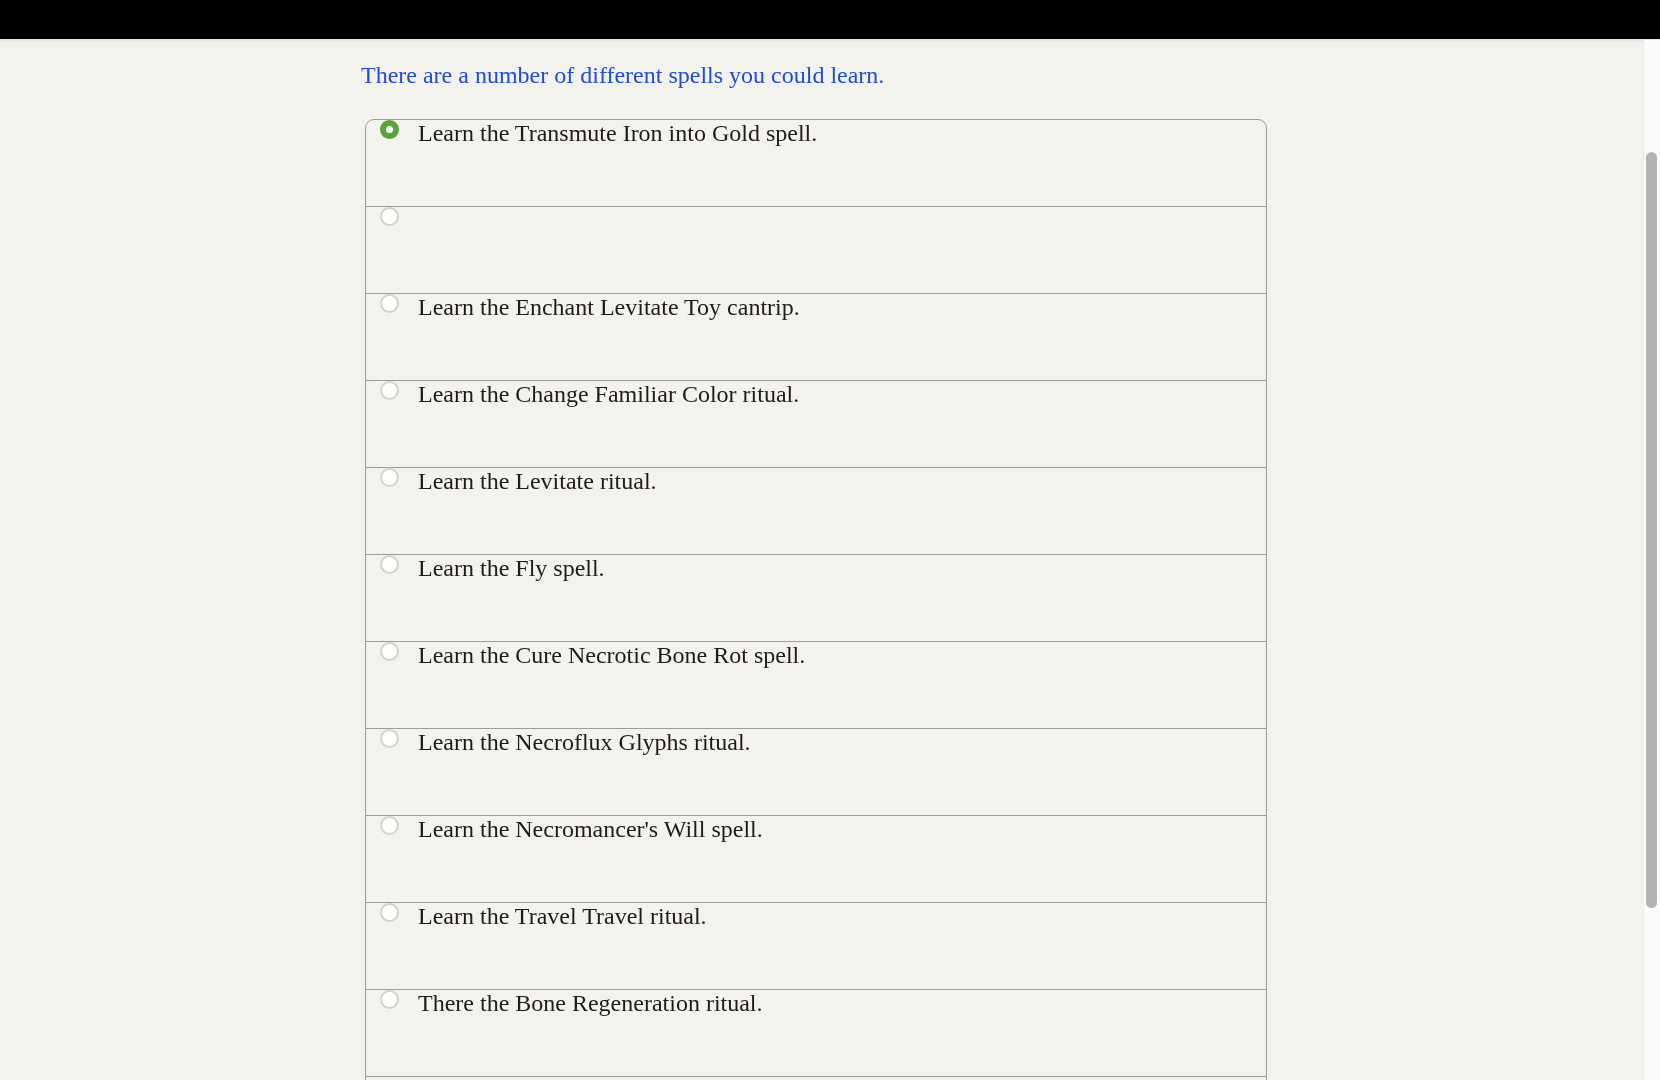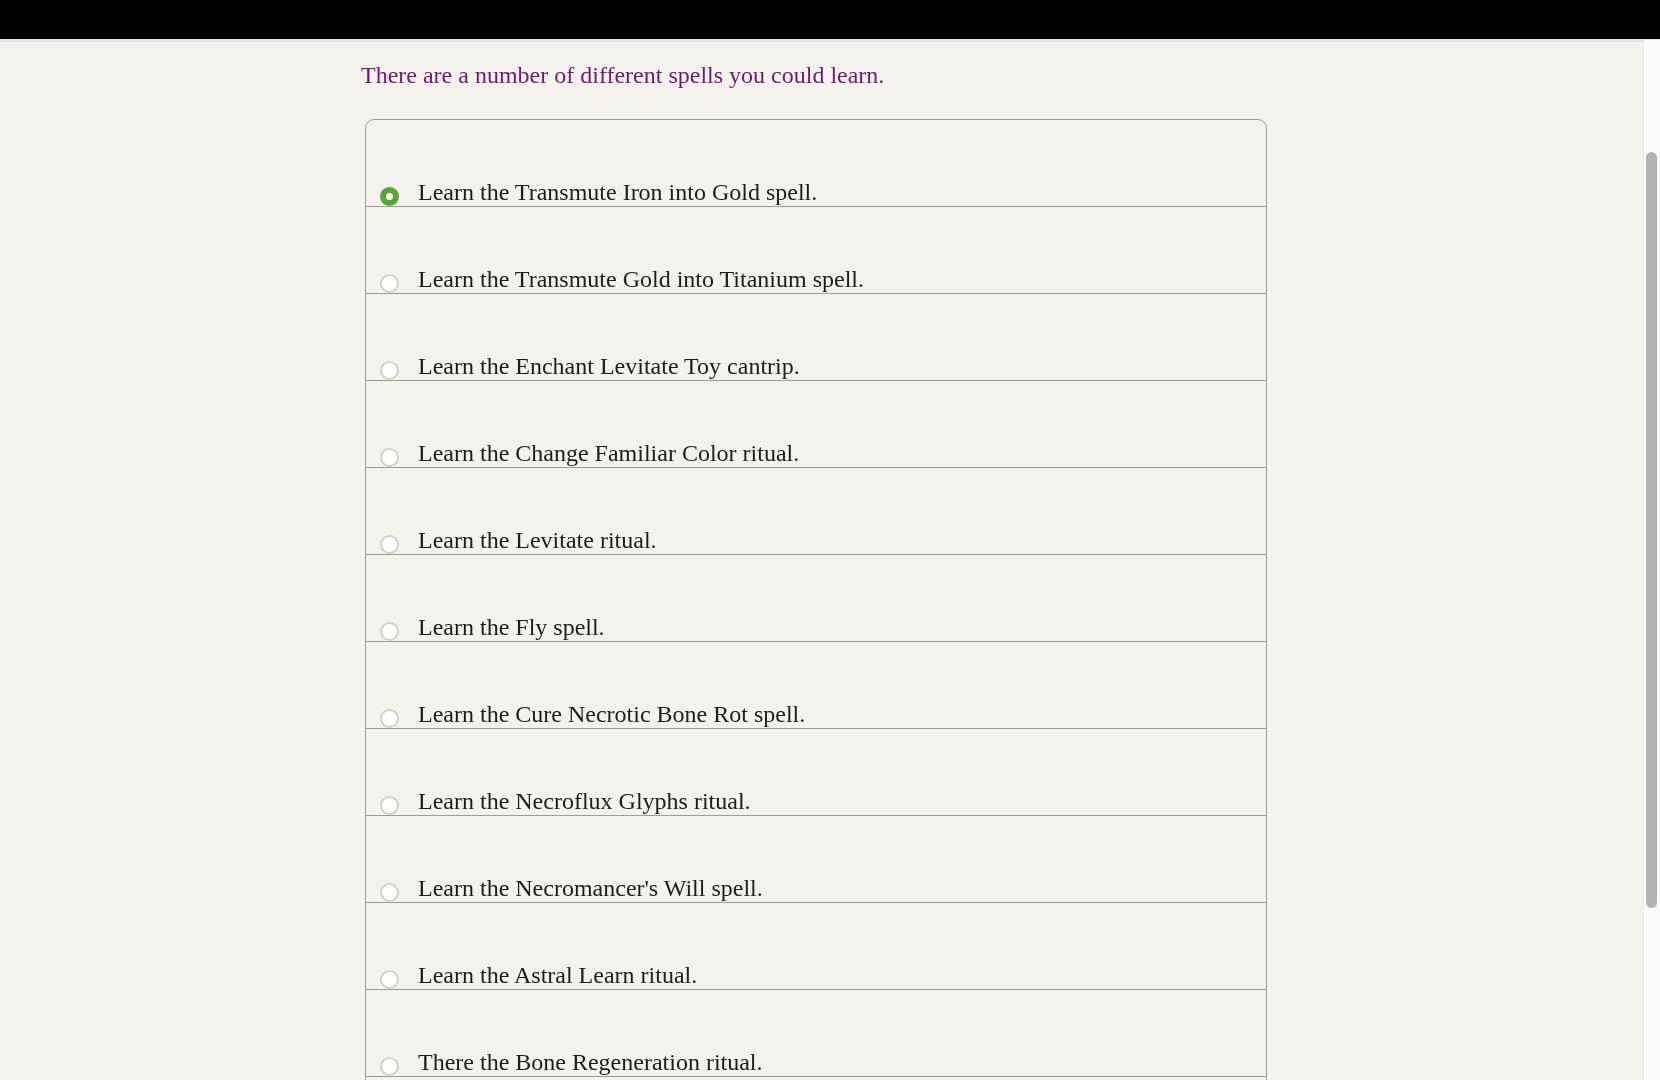--- a/index.html
+++ b/index.html
@@ -19,34 +19,34 @@
     position: absolute; left: 0; top: 39px;
     width: 1660px; height: 3px;
     background: #e9e8e5;
   }
   .prompt {
     position: absolute;
     left: 361px; top: 59px;
     width: 910px;
     font-size: 24px;
     line-height: 32px;
-    color: #701a75;
+    color: #1d4ed8;
   }
   .choice-box {
     position: absolute;
     left: 365px; top: 119px;
     width: 902px;
     border: 1px solid #9c9c98;
     border-radius: 9px;
     background: #f4f2ec;
   }
   .choice-row {
     height: 87px;
     display: flex;
-    align-items: flex-end;
+    align-items: flex-start;
     padding-left: 14px;
     border-bottom: 1px solid #9c9c98;
     cursor: pointer;
   }
   .choice-row.partial { border-bottom: none; }
   .radio {
     position: relative;
     flex: none;
     width: 19px; height: 19px;
     border-radius: 50%;
@@ -93,21 +93,20 @@
 
 <p class="prompt">There are a number of different spells you could learn.</p>
 
 <div class="choice-box">
   <div class="choice-row checked">
     <span class="radio"></span>
     <span class="choice-label">Learn the Transmute Iron into Gold spell.</span>
   </div>
   <div class="choice-row">
     <span class="radio"></span>
-    <span class="choice-label">Learn the Transmute Gold into Titanium spell.</span>
   </div>
   <div class="choice-row">
     <span class="radio"></span>
     <span class="choice-label">Learn the Enchant Levitate Toy cantrip.</span>
   </div>
   <div class="choice-row">
     <span class="radio"></span>
     <span class="choice-label">Learn the Change Familiar Color ritual.</span>
   </div>
   <div class="choice-row">
@@ -125,21 +124,21 @@
   <div class="choice-row">
     <span class="radio"></span>
     <span class="choice-label">Learn the Necroflux Glyphs ritual.</span>
   </div>
   <div class="choice-row">
     <span class="radio"></span>
     <span class="choice-label">Learn the Necromancer's Will spell.</span>
   </div>
   <div class="choice-row">
     <span class="radio"></span>
-    <span class="choice-label">Learn the Astral Learn ritual.</span>
+    <span class="choice-label">Learn the Travel Travel ritual.</span>
   </div>
   <div class="choice-row">
     <span class="radio"></span>
     <span class="choice-label">There the Bone Regeneration ritual.</span>
   </div>
   <div class="choice-row partial"></div>
 </div>
 
 <div class="scrollbar-track">
   <div class="scrollbar-thumb"></div>

